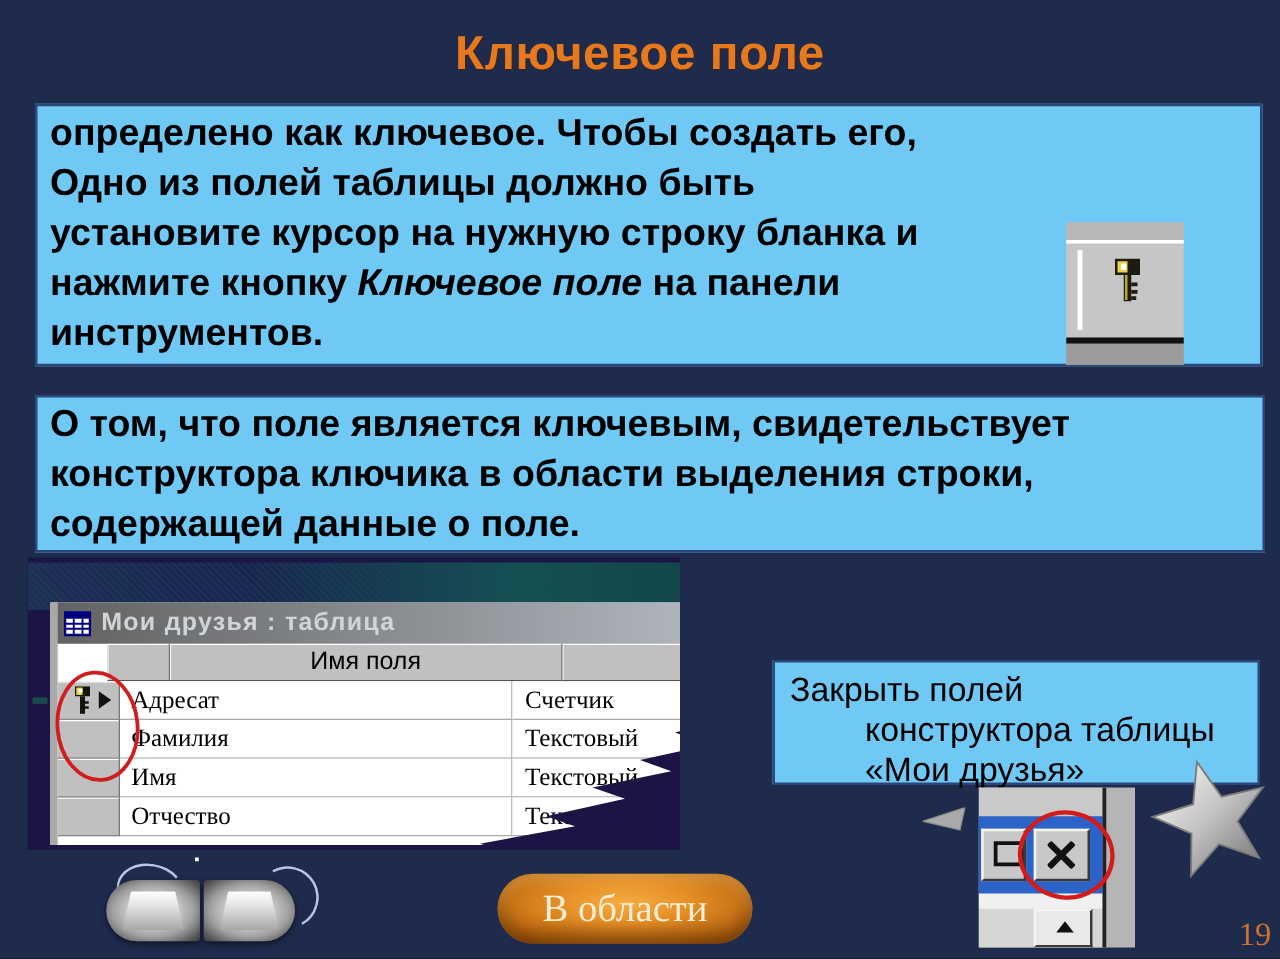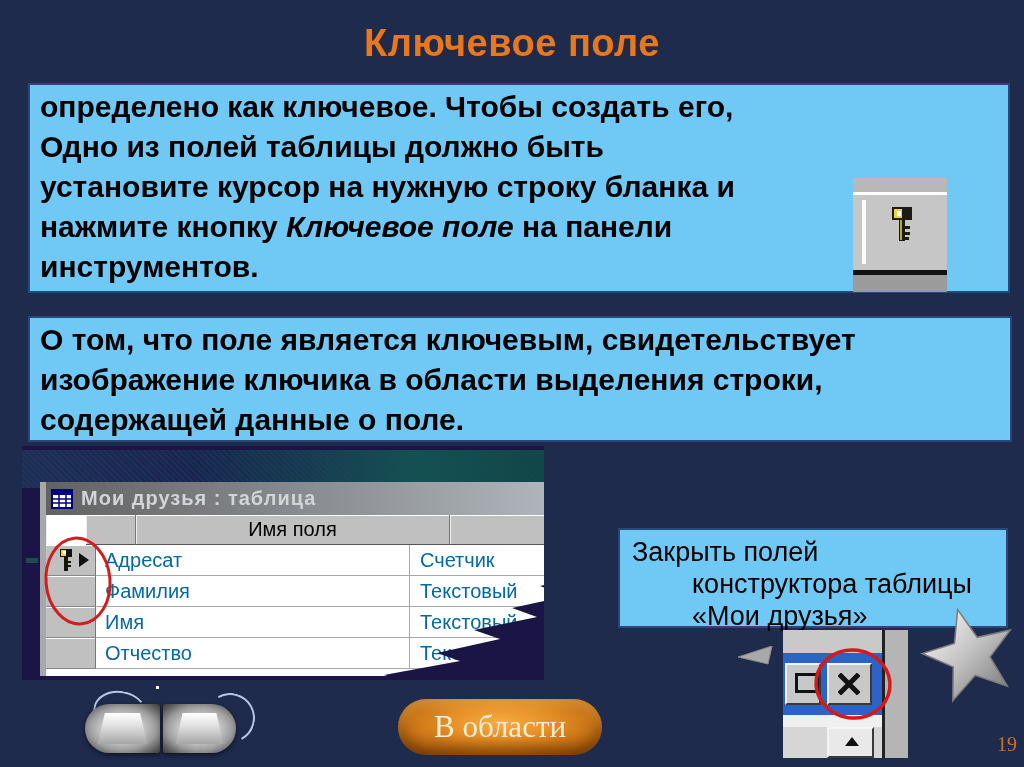--- a/index.html
+++ b/index.html
@@ -40,21 +40,21 @@
      display:flex;align-items:center;gap:8px;padding-left:5px;box-sizing:border-box;}
   .tbar-txt{color:#d2d5d8;font-weight:bold;font-size:20px;letter-spacing:1px;white-space:nowrap;}
   .trow{position:absolute;left:0;width:554px;display:flex;}
   .thead{top:33px;height:30px;padding-left:40px;}
   .hc{background:#c0c0c0;border-right:1px solid #777;border-bottom:1px solid #555;
       box-shadow:inset 0 1px 0 #fff,inset 1px 0 0 #eee;box-sizing:border-box;
       font-size:20px;color:#000;display:flex;align-items:center;}
   .sel{width:50px;box-sizing:border-box;background:#c0c0c0;border-right:1px solid #777;
       border-bottom:1px solid #888;box-shadow:inset 0 1px 0 #fff;position:relative;}
   .cell{box-sizing:border-box;background:#fff;border-right:1px solid #a8a8a8;border-bottom:1px solid #a8a8a8;
-      font-size:20px;color:#0369a1;display:flex;align-items:center;white-space:nowrap;overflow:hidden;}
+      font-size:20px;color:#000000;display:flex;align-items:center;white-space:nowrap;overflow:hidden;font-family:Liberation Serif, serif;}
   .cname{width:314px;padding-left:9px;}
   .ctype{flex:1;padding-left:10px;}
   .r{height:31px;}
   .cutbar{position:absolute;left:533px;top:33px;width:5px;height:63px;background:#0d0d0d;}
   .overlay-svg{position:absolute;left:0;top:0;}
   .wdot{left:156px;top:686px;width:3px;height:3px;background:#fff;}
 
   
   .xpanel{left:783px;top:630px;width:125px;height:128px;background:#b5b5b5;overflow:hidden;}
   .xp-main{position:absolute;left:0;top:0;width:99px;height:128px;background:#c9c9c9;}
@@ -84,21 +84,21 @@
   .arc1{left:93px;top:691px;width:50px;height:38px;border-bottom-color:transparent;
         border-right-color:transparent;transform:rotate(10deg);}
   .arc2{left:205px;top:693px;width:46px;height:46px;border-left-color:transparent;
         border-bottom-color:transparent;transform:rotate(16deg);}
 
   .home{left:398px;top:699px;width:204px;height:56px;border-radius:110px;
      background:radial-gradient(ellipse at 50% 42%,#f5ad45 0%,#e69026 35%,#c06c12 72%,#8a4a08 100%);
      box-shadow:inset 0 -8px 14px rgba(70,30,0,.5),inset 0 6px 10px rgba(255,215,130,.35);
      display:flex;align-items:center;justify-content:center;
      font-family:"Liberation Serif",serif;font-size:31px;color:#f8edd2;}
-  .pagenum{right:7px;top:733px;font-family:"Liberation Serif",serif;font-size:20px;color:#c8732c;}
+  .pagenum{right:7px;top:733px;font-family:"Liberation Serif",serif;font-size:26px;color:#c8732c;}
   .keysvg{display:block;}
 </style>
 </head>
 <body>
 
 <div class="slide">
 
   <div class="abs title">Ключевое поле</div>
 
   <div class="abs bluebox b1">
@@ -122,21 +122,21 @@
       <rect x="16" y="20" width="5" height="3" fill="#1c1c10"></rect>
       <rect x="16" y="26" width="5" height="3" fill="#1c1c10"></rect>
       <rect x="16" y="31" width="4" height="3" fill="#1c1c10"></rect>
     </svg>
     <div class="kb-black"></div>
     <div class="kb-bot"></div>
   </div>
 
   <div class="abs bluebox b2">
     <div class="bline">О том, что поле является ключевым, свидетельствует</div>
-    <div class="bline">изображение ключика в области выделения строки,</div>
+    <div class="bline">конструктора ключика в области выделения строки,</div>
     <div class="bline">содержащей данные о поле.</div>
   </div>
 
   <div class="abs shot">
     <div class="shot-band"></div>
     <div class="shot-right"></div>
 
     <div class="win">
       <div class="tbar">
         <svg width="22" height="22" viewBox="0 0 22 22">

